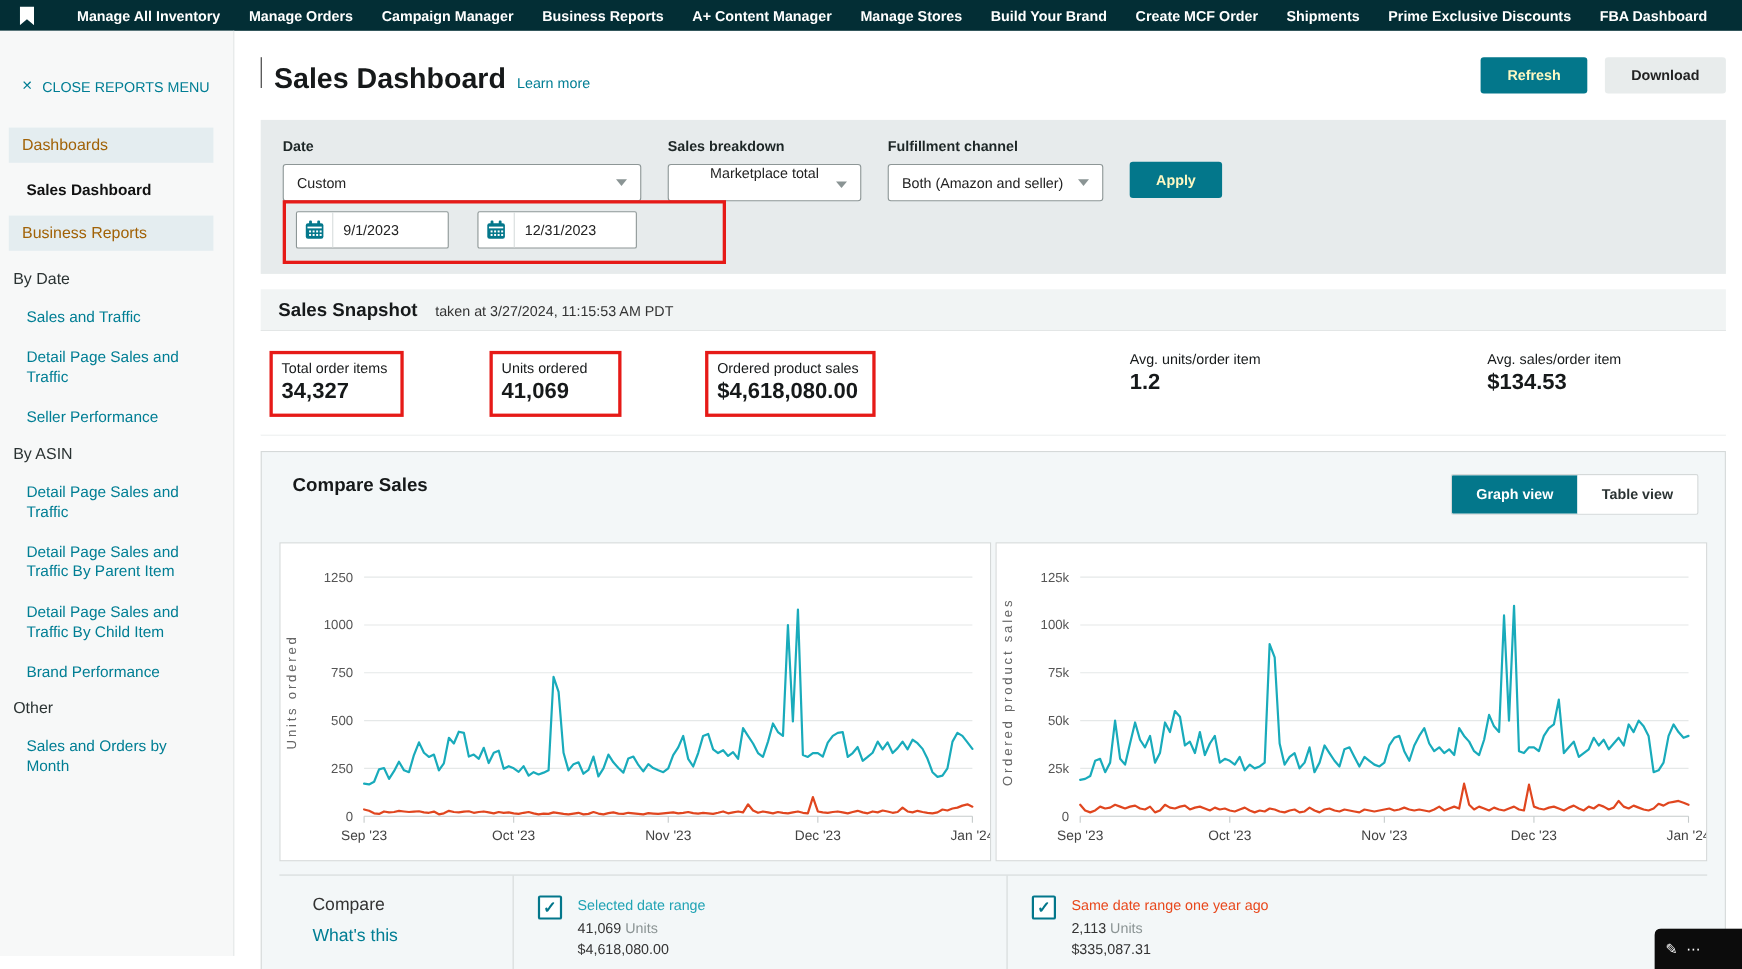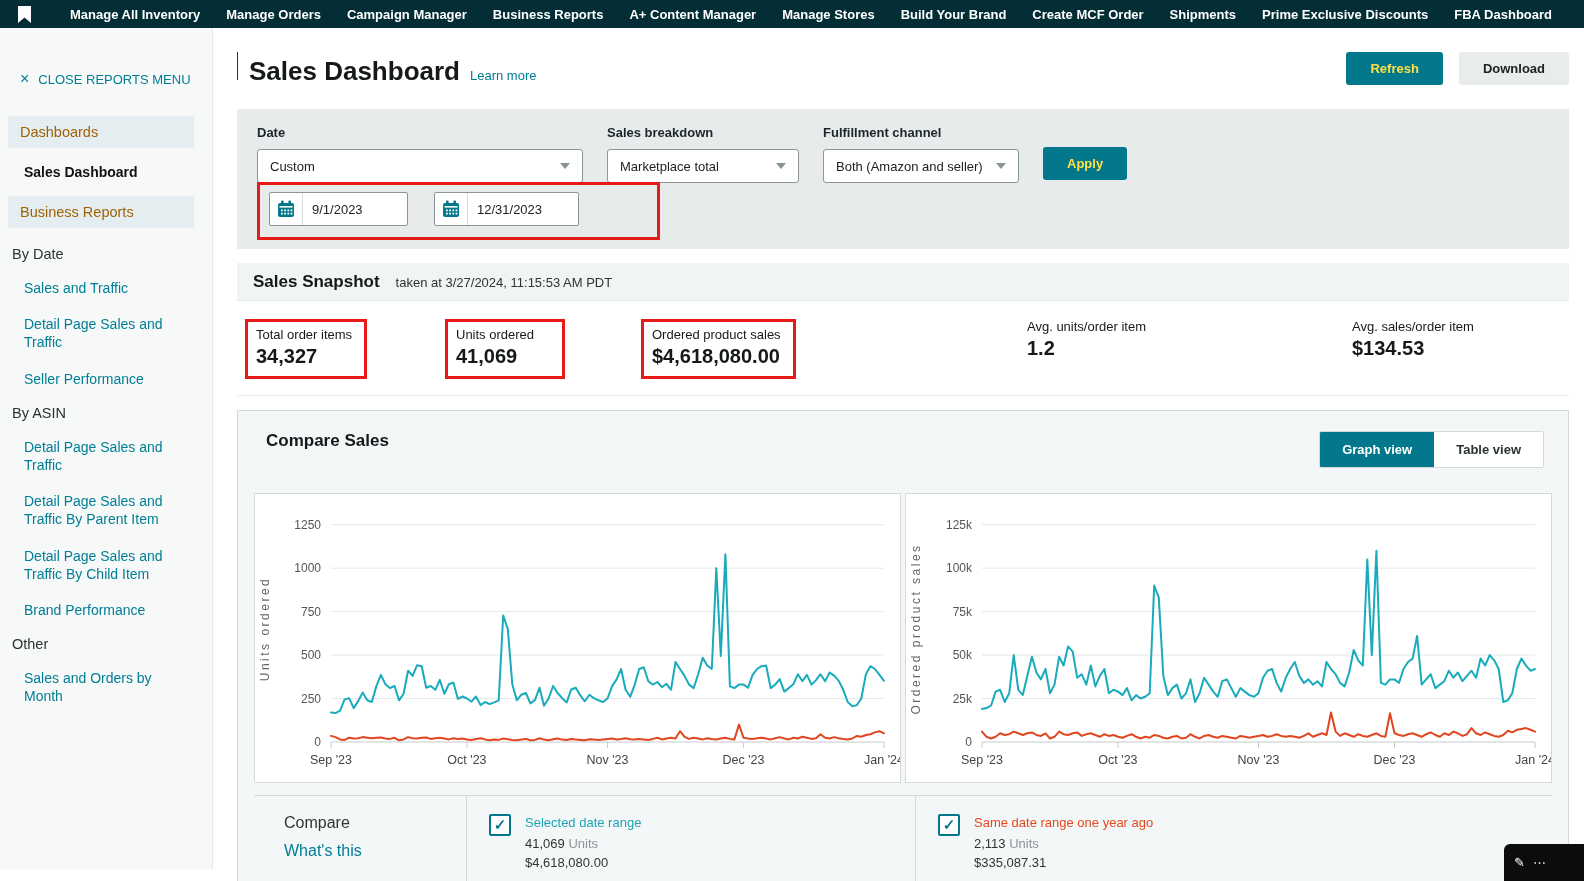--- a/index.html
+++ b/index.html
@@ -30,32 +30,32 @@
   .main { flex:1; padding:24px 16px 0 24px; position:relative; }
 
   
   .page-head { display:flex; align-items:flex-start; }
   .title-wrap { display:flex; align-items:baseline; gap:10px; }
   .text-caret { display:inline-block; width:1px; height:28px; background:#333; vertical-align:middle; margin-right:1px; }
   .page-title { font-size:26px; color:#16191a; display:inline; }
   .learn-more { color:var(--link,#007e94); font-size:13px; cursor:pointer; }
   .head-actions { margin-left:auto; display:flex; gap:16px; }
   .btn { font-size:13px; font-weight:bold; border:none; border-radius:3px; padding:9px 24px; cursor:pointer; }
-  .btn-teal { background:var(--accent,#03778b); color:#fde047; }
+  .btn-teal { background:var(--accent,#03778b); color:#fef9c3; }
   .btn-gray { background:#e8ecec; color:#222;text-align:center; }
 
   
   .filter-panel { margin-top:22px; background:#e7ebec; padding:16px 20px 18px; position:relative; height:140px; }
   .filter-row { display:flex; align-items:flex-start; gap:24px; }
   .f-label { font-size:13px; font-weight:bold; color:#1d2626; margin-bottom:9px; }
   .select { background:#fff; border:1px solid #8d9696; border-radius:3px; height:34px;
     display:flex; align-items:center; padding:0 12px; font-size:13px; color:#222; cursor:pointer; }
   .select .chev { margin-left:auto; width:0; height:0; border-left:5px solid transparent;
     border-right:5px solid transparent; border-top:6px solid #8a9494; }
-  .w-date { width:326px; } .w-break { width:192px; } .w-chan { width:196px; }
+  .w-date { width:326px; } .w-break { width:176px;flex-direction:column; } .w-chan { width:196px; }
   .apply-wrap { padding-top:22px; margin-left:0px; }
 
   .date-redbox { position:absolute; left:20px; top:73px; border:3px solid var(--annotation,#e61a17);
     display:inline-flex; gap:26px; padding:7px 78px 11px 9px; background:transparent; }
   .date-field { background:#fff; border:1px solid #8d9696; border-radius:2px; height:34px;
     display:flex; align-items:center; width:139px; }
   .date-field.end { width:145px; }
   .cal-icon { width:33px; height:100%; display:flex; align-items:center; justify-content:center;
     border-right:1px solid #d7dcdc; }
   .date-field input { border:none; outline:none; font-size:13px; color:#222; width:90px; padding:0 9px;

